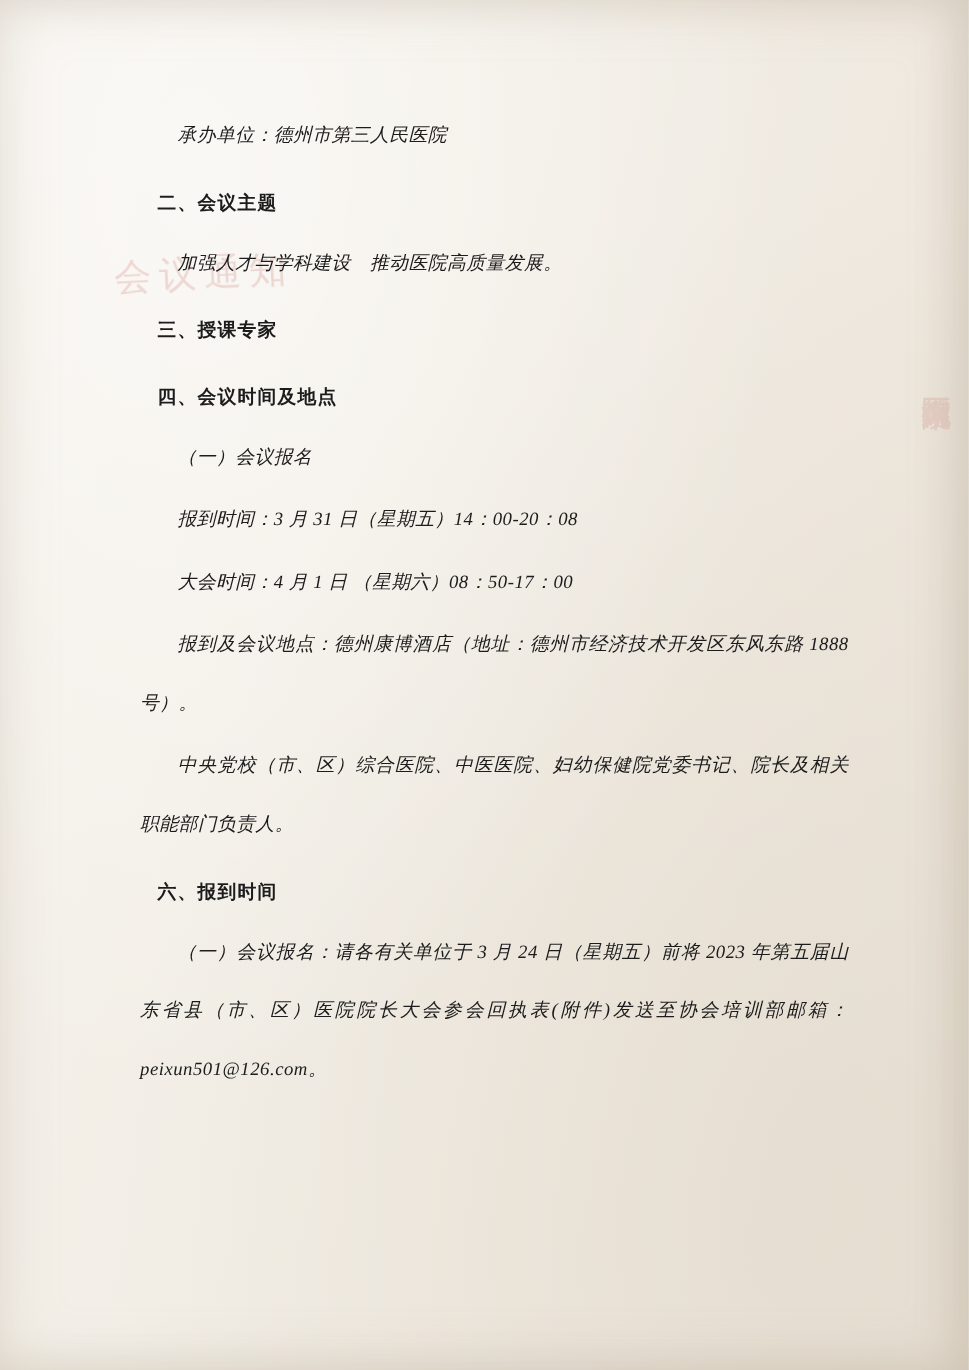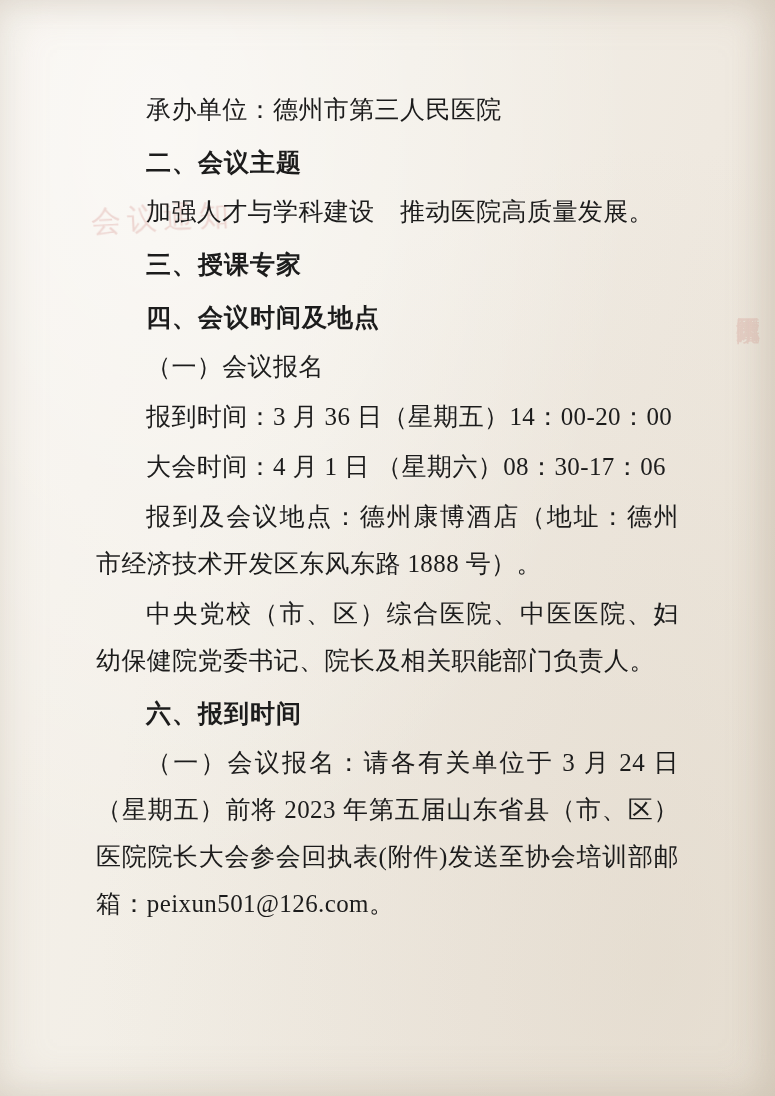--- a/index.html
+++ b/index.html
@@ -61,33 +61,34 @@
     writing-mode: vertical-rl;
     pointer-events: none;
     filter: blur(0.5px);
   }
   .content {
     position: relative;
     padding: 86px 96px 0 96px;
     box-sizing: border-box;
   }
   p {
-    margin: 0 0 3px 0;
-    font-size: 25px;
+    margin: 0 0 3px 16px;
+    font-size: 15px;
     line-height: 47px;
     letter-spacing: 0.4px;
     text-align: justify;
     text-justify: inter-ideograph;
+    font-style: italic;
   }
   .indent {
     text-indent: 2em;
   }
   h2.section {
     margin: 6px 0 2px 0;
-    font-size: 25px;
+    font-size: 15px;
     line-height: 47px;
     font-weight: bold;
     text-indent: 2em;
     font-family: "Liberation Sans", "DejaVu Sans", sans-serif;
     letter-spacing: 1px;
   }
   .sub {
     text-indent: 2em;
   }
   .latin {
@@ -106,22 +107,22 @@
 
   <p class="indent">承办单位：德州市第三人民医院</p>
 
   <h2 class="section">二、会议主题</h2>
   <p class="indent">加强人才与学科建设　推动医院高质量发展。</p>
 
   <h2 class="section">三、授课专家</h2>
 
   <h2 class="section">四、会议时间及地点</h2>
   <p class="sub">（一）会议报名</p>
-  <p class="indent latin">报到时间：3 月 36 日（星期五）14：00-20：00</p>
-  <p class="indent latin">大会时间：4 月 1 日 （星期六）08：30-17：06</p>
+  <p class="indent latin">报到时间：3 月 31 日（星期五）14：00-20：08</p>
+  <p class="indent latin">大会时间：4 月 1 日 （星期六）08：50-17：00</p>
   <p class="indent">报到及会议地点：德州康博酒店（地址：德州市经济技术开发区东风东路 1888 号）。</p>
 
   <p class="indent">中央党校（市、区）综合医院、中医医院、妇幼保健院党委书记、院长及相关职能部门负责人。</p>
 
   <h2 class="section">六、报到时间</h2>
   <p class="indent">（一）会议报名：请各有关单位于 3 月 24 日（星期五）前将 2023 年第五届山东省县（市、区）医院院长大会参会回执表(附件)发送至协会培训部邮箱：peixun501@126.com。</p>
 
 </div>
 
 <div class="edge-shadow"></div>

